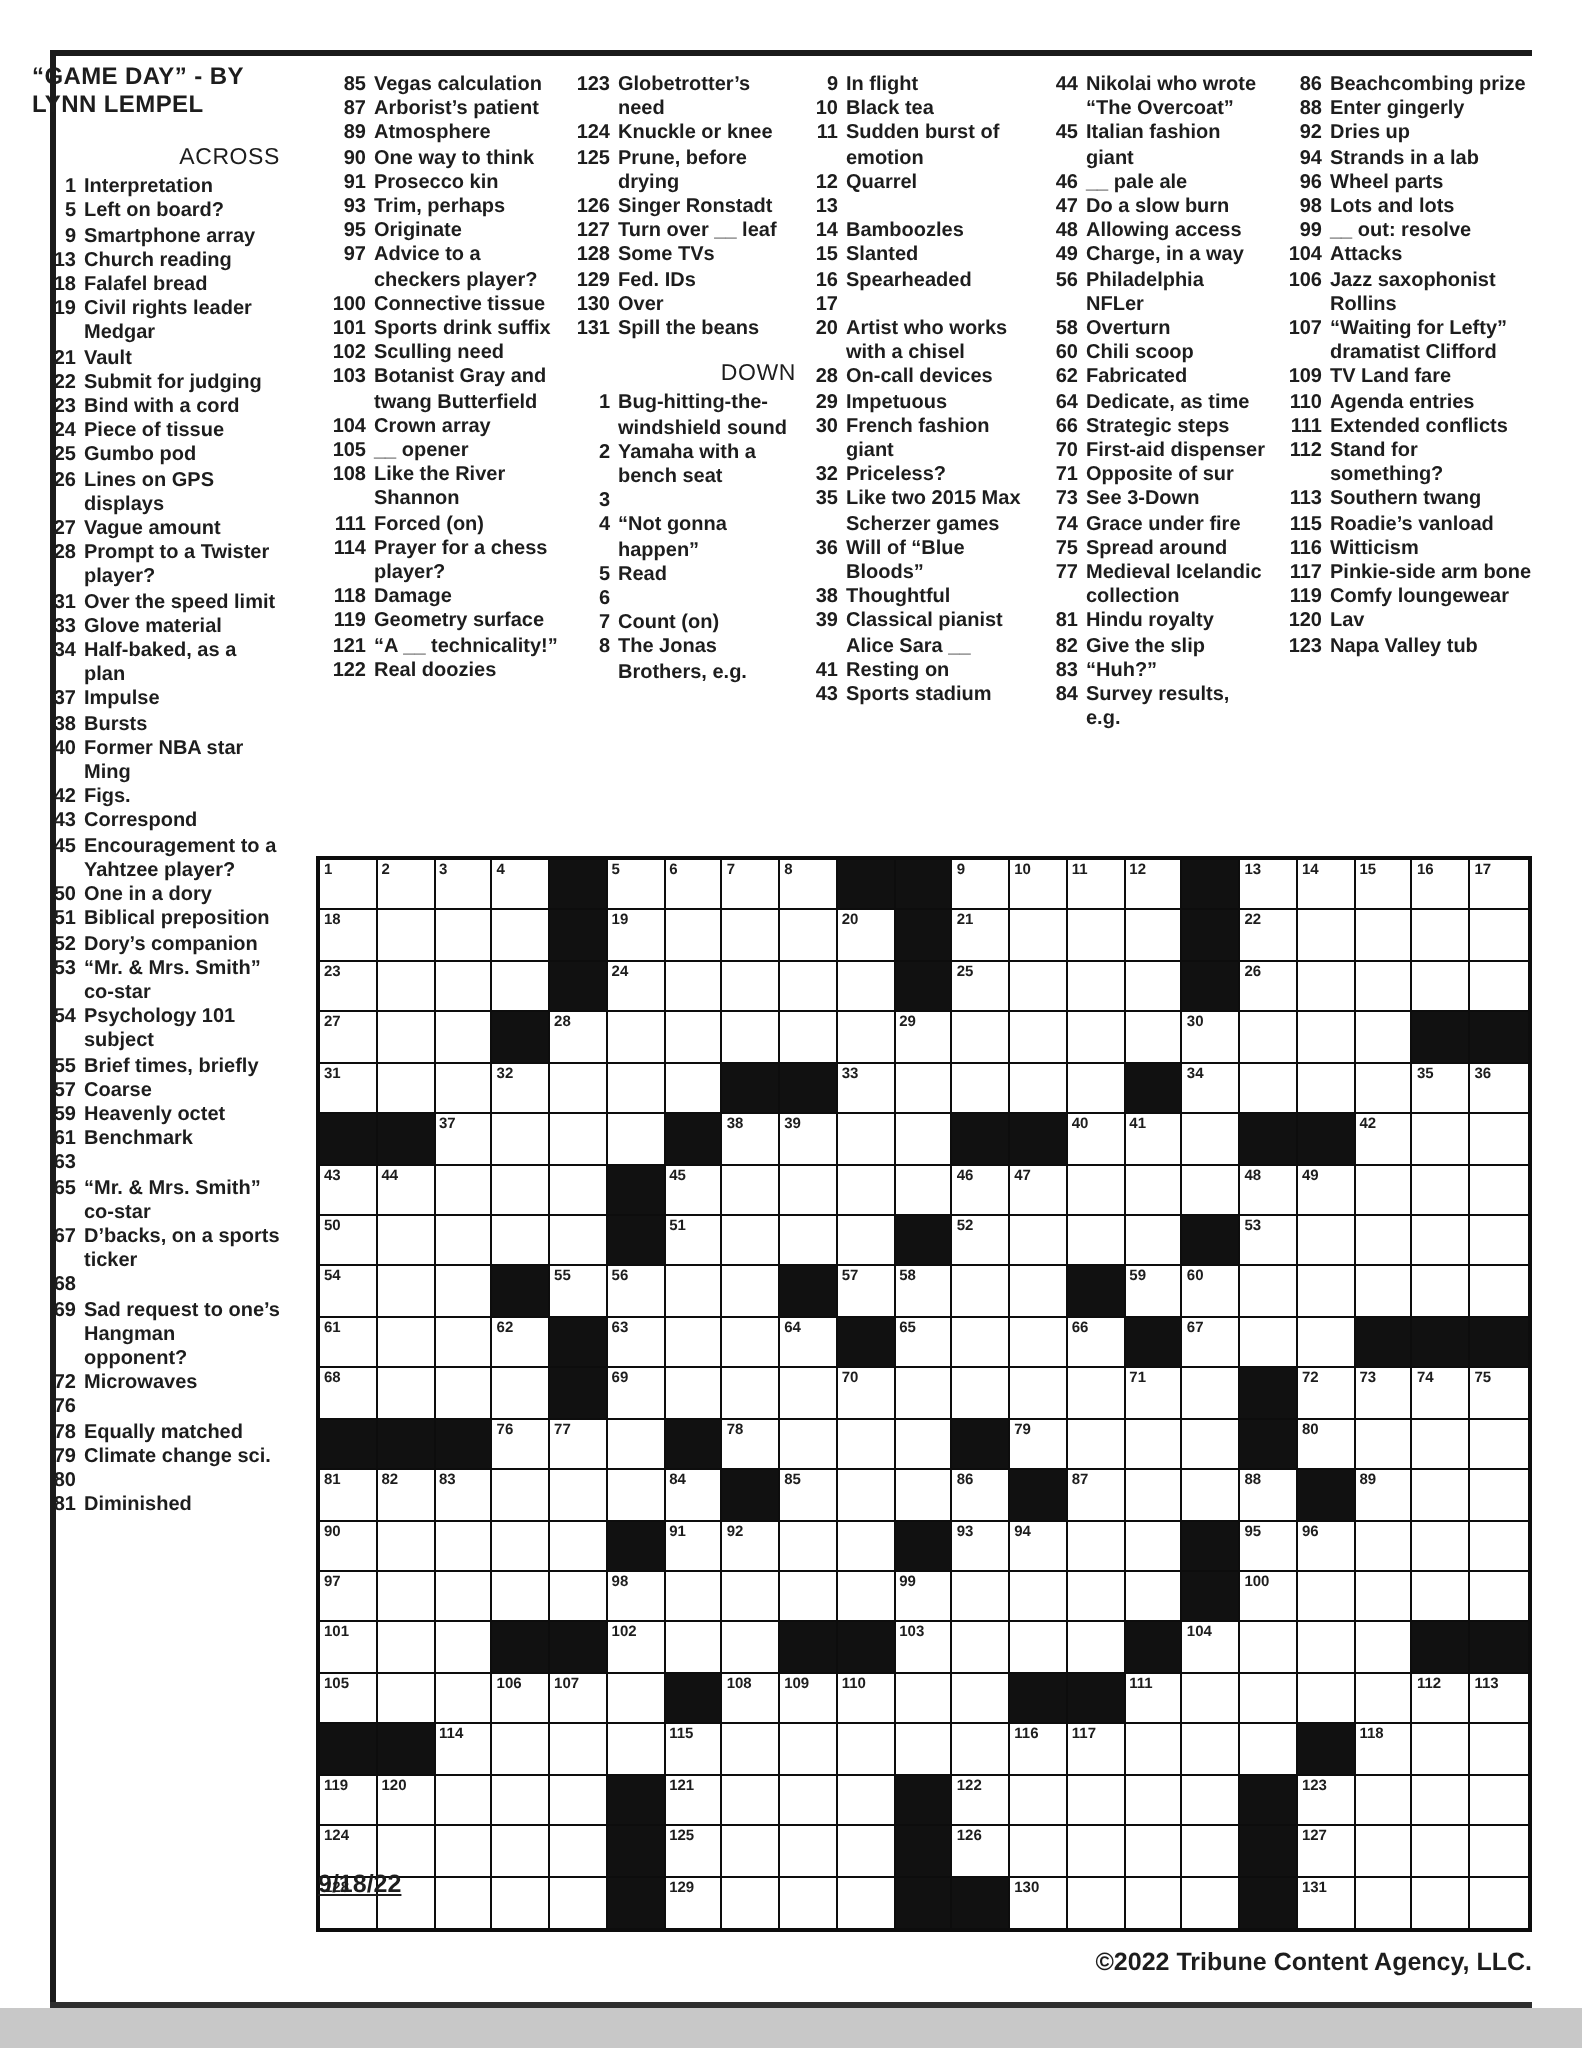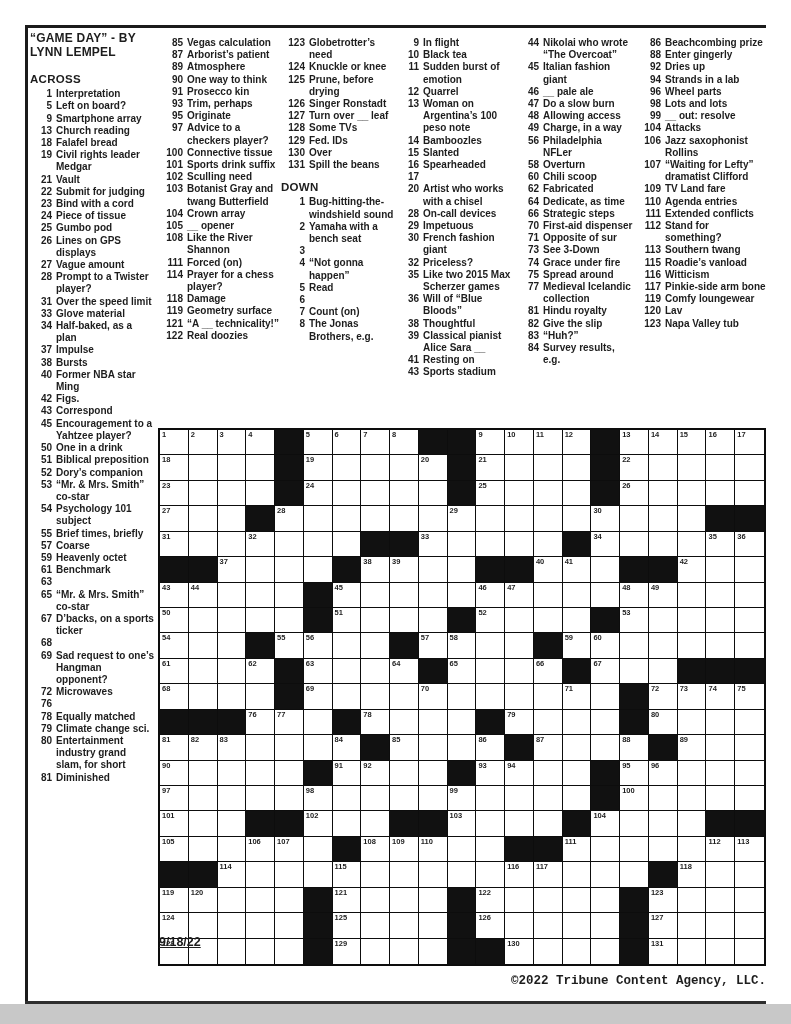--- a/index.html
+++ b/index.html
@@ -9,29 +9,29 @@
         font-family:"Liberation Sans", sans-serif; color:var(--ink); overflow:hidden; }
 
   
   .edge-top{ position:absolute; left:25px; top:25px; width:741px; height:3px; background:#1b1b1b; }
   .edge-left{ position:absolute; left:25px; top:25px; width:3px; height:978px; background:#1b1b1b; }
   .bottom-rule{ position:absolute; left:25px; top:1001px; width:741px; height:3px; background:#2e2e2e; }
   .bottom-strip{ position:absolute; left:0; top:1004px; width:791px; height:20px; background:var(--strip); }
 
   
   .col{ position:absolute; font-size:10px; line-height:12.2px; font-weight:bold; }
-  #col1{ left:30px;  top:31px; width:124px; }
+  #col1{ left:16px;  top:31px; width:124px; }
   #col2{ left:162px; top:37px; width:119px; }
   #col3{ left:281px; top:37px; width:117px; }
   #col4{ left:399px; top:37px; width:114px; }
   #col5{ left:516px; top:37px; width:117px; }
   #col6{ left:634px; top:37px; width:133px; }
 
   .title{ font-size:12px; line-height:14px; font-weight:bold; letter-spacing:.2px; }
-  .list-header{ text-align:left; font-size:11.5px; font-weight:bold; margin:14px 0 3px 0; letter-spacing:.3px; }
+  .list-header{ text-align:right; font-size:11.5px; font-weight:normal; margin:14px 0 3px 0; letter-spacing:.3px; }
   #col3 .list-header{ margin-top:10px; }
 
   .clue{ display:flex; }
   .cnum{ flex:none; text-align:right; padding-right:4px; }
   .ctext{ flex:1; }
   #col1 .cnum{ width:26px; }
   #col2 .cnum{ width:25px; }
   #col3 .cnum{ width:28px; }
   #col4 .cnum{ width:24px; }
   #col5 .cnum{ width:27px; }
@@ -42,21 +42,21 @@
          display:grid; grid-template-columns:repeat(21,1fr); grid-template-rows:repeat(21,1fr);
          border:2px solid #0d0d0d; background:#fff; }
   .cell{ position:relative; border-right:1px solid #0d0d0d; border-bottom:1px solid #0d0d0d; background:#fff; }
   .cell.b{ background:var(--blk); }
   .cell:nth-child(21n){ border-right:none; }
   .cell:nth-child(n+421){ border-bottom:none; }
   .cn{ position:absolute; top:1px; left:2px; font-size:7.5px; line-height:8px; font-weight:bold; color:var(--ink); }
 
   
   #date{ position:absolute; left:159px; top:935px; font-size:12.5px; font-weight:bold;text-decoration:underline; }
-  #copyright{ position:absolute; right:25px; top:974px; font-family:Liberation Mono, monospace;
+  #copyright{ position:absolute; right:25px; top:974px; font-family:Liberation Sans, sans-serif;
               font-size:12.5px; font-weight:bold; }
 </style>
 </head>
 <body>
 
 <div class="edge-top"></div>
 <div class="edge-left"></div>
 
 <div class="col" id="col1">
   <div class="title">“GAME DAY” - BY LYNN LEMPEL</div>
@@ -149,21 +149,21 @@
       <div class="clue">
         <span class="cnum">43</span>
         <span class="ctext">Correspond</span>
       </div>
       <div class="clue">
         <span class="cnum">45</span>
         <span class="ctext">Encouragement to a Yahtzee player?</span>
       </div>
       <div class="clue">
         <span class="cnum">50</span>
-        <span class="ctext">One in a drink</span>
+        <span class="ctext">One in a dory</span>
       </div>
       <div class="clue">
         <span class="cnum">51</span>
         <span class="ctext">Biblical preposition</span>
       </div>
       <div class="clue">
         <span class="cnum">52</span>
         <span class="ctext">Dory’s companion</span>
       </div>
       <div class="clue">
@@ -218,21 +218,20 @@
       <div class="clue">
         <span class="cnum">78</span>
         <span class="ctext">Equally matched</span>
       </div>
       <div class="clue">
         <span class="cnum">79</span>
         <span class="ctext">Climate change sci.</span>
       </div>
       <div class="clue">
         <span class="cnum">80</span>
-        <span class="ctext">Entertainment industry grand slam, for short</span>
       </div>
       <div class="clue">
         <span class="cnum">81</span>
         <span class="ctext">Diminished</span>
       </div>
     </div>
 </div>
 
 <div class="col" id="col2">
     <div class="clue">
@@ -407,21 +406,20 @@
     <div class="clue">
       <span class="cnum">11</span>
       <span class="ctext">Sudden burst of emotion</span>
     </div>
     <div class="clue">
       <span class="cnum">12</span>
       <span class="ctext">Quarrel</span>
     </div>
     <div class="clue">
       <span class="cnum">13</span>
-      <span class="ctext">Woman on Argentina’s 100 peso note</span>
     </div>
     <div class="clue">
       <span class="cnum">14</span>
       <span class="ctext">Bamboozles</span>
     </div>
     <div class="clue">
       <span class="cnum">15</span>
       <span class="ctext">Slanted</span>
     </div>
     <div class="clue">

